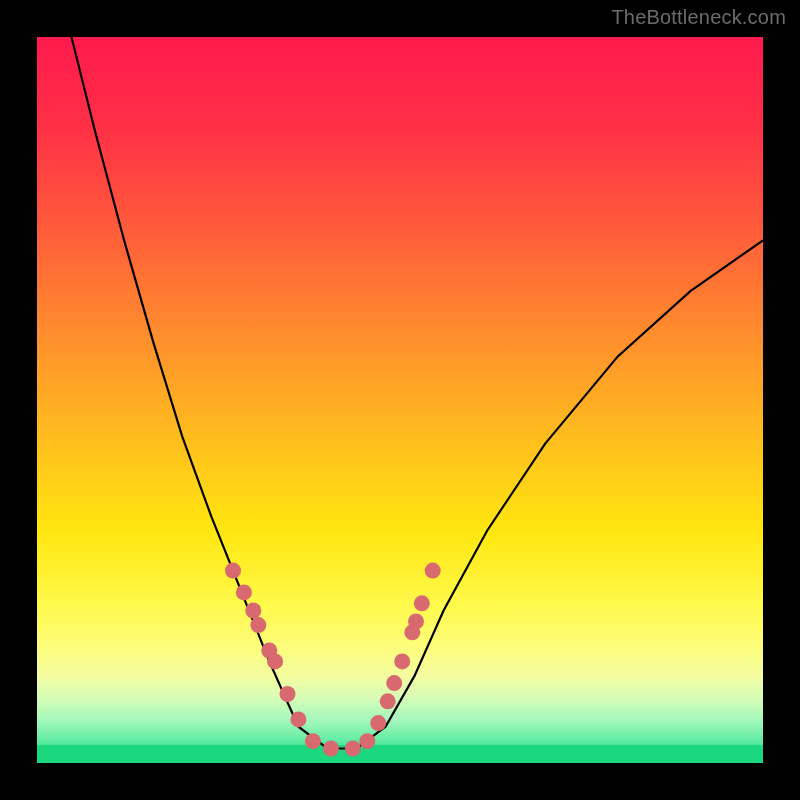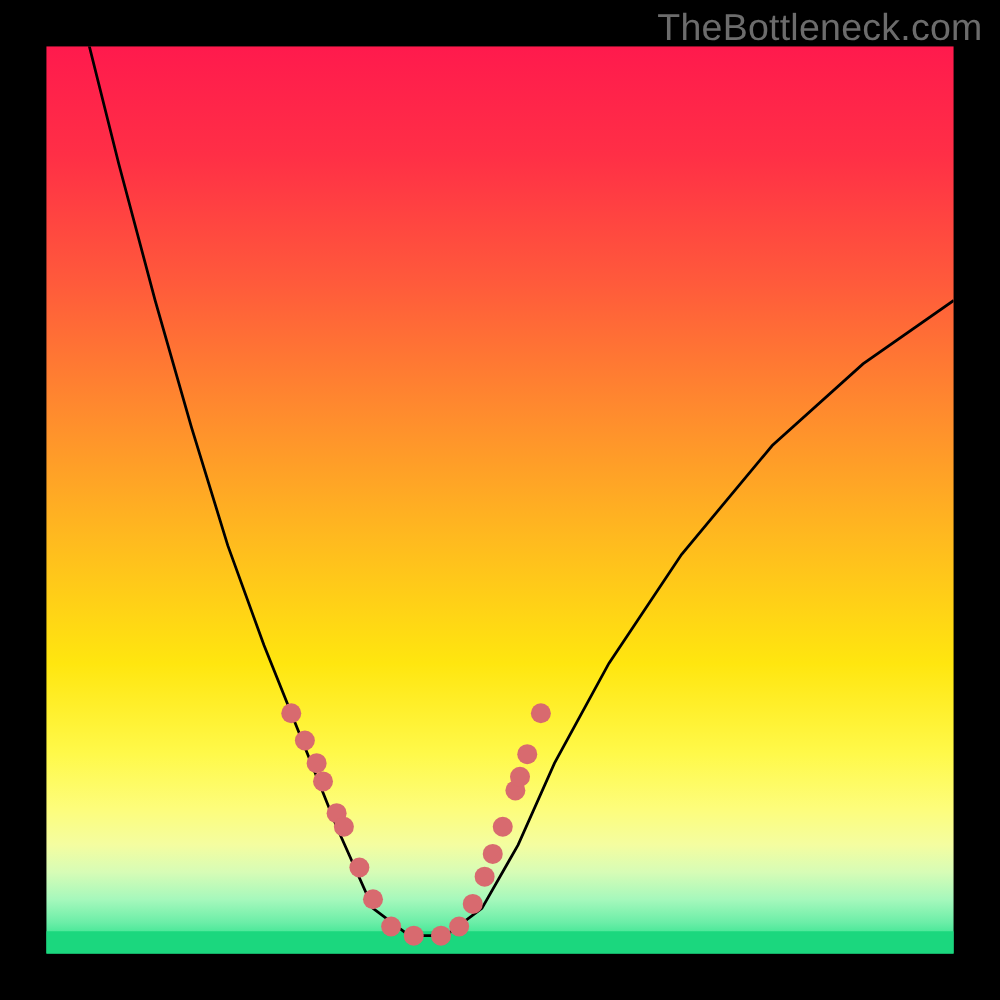--- a/index.html
+++ b/index.html
@@ -61,21 +61,21 @@
     inset: 0;
   }
   .dot {
     fill: #d86a6f;
   }
   .watermark {
     position: absolute;
     top: 6px;
     right: 14px;
     color: #6c6c6c;
-    font-size: 30px;
+    font-size: 20px;
     font-weight: 500;
     letter-spacing: 0.2px;
   }
 </style>
 </head>
 <body>
 
 <div class="frame">
   <div class="plot">
     <div class="gradient"></div>

